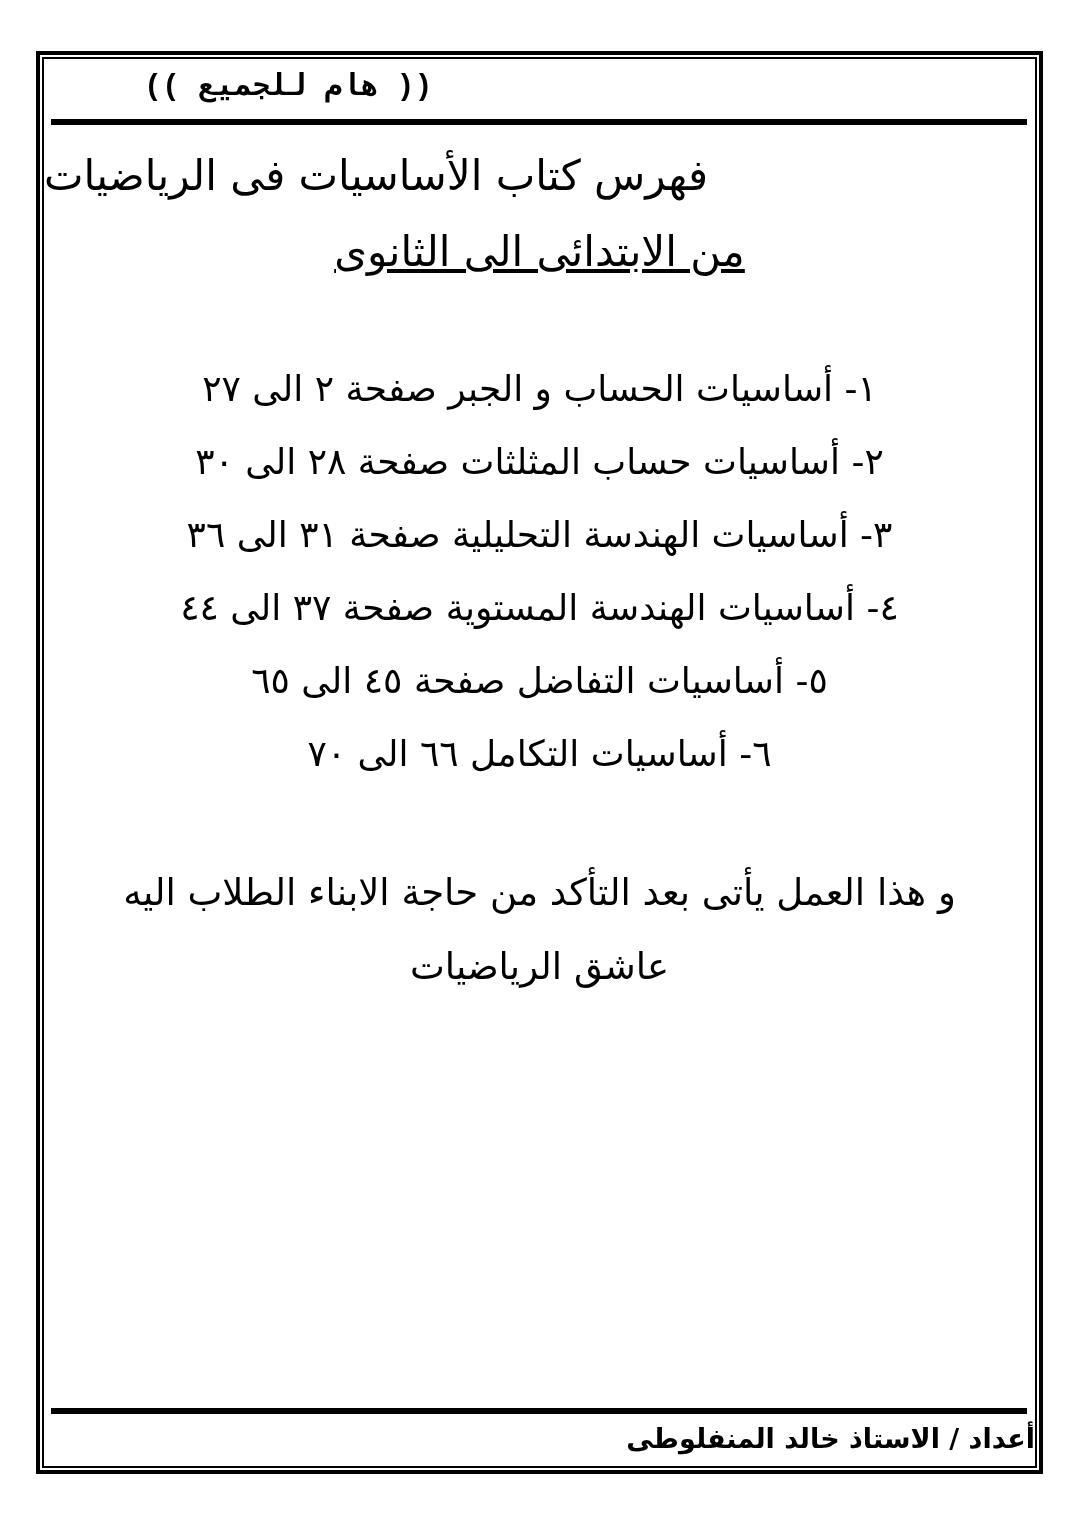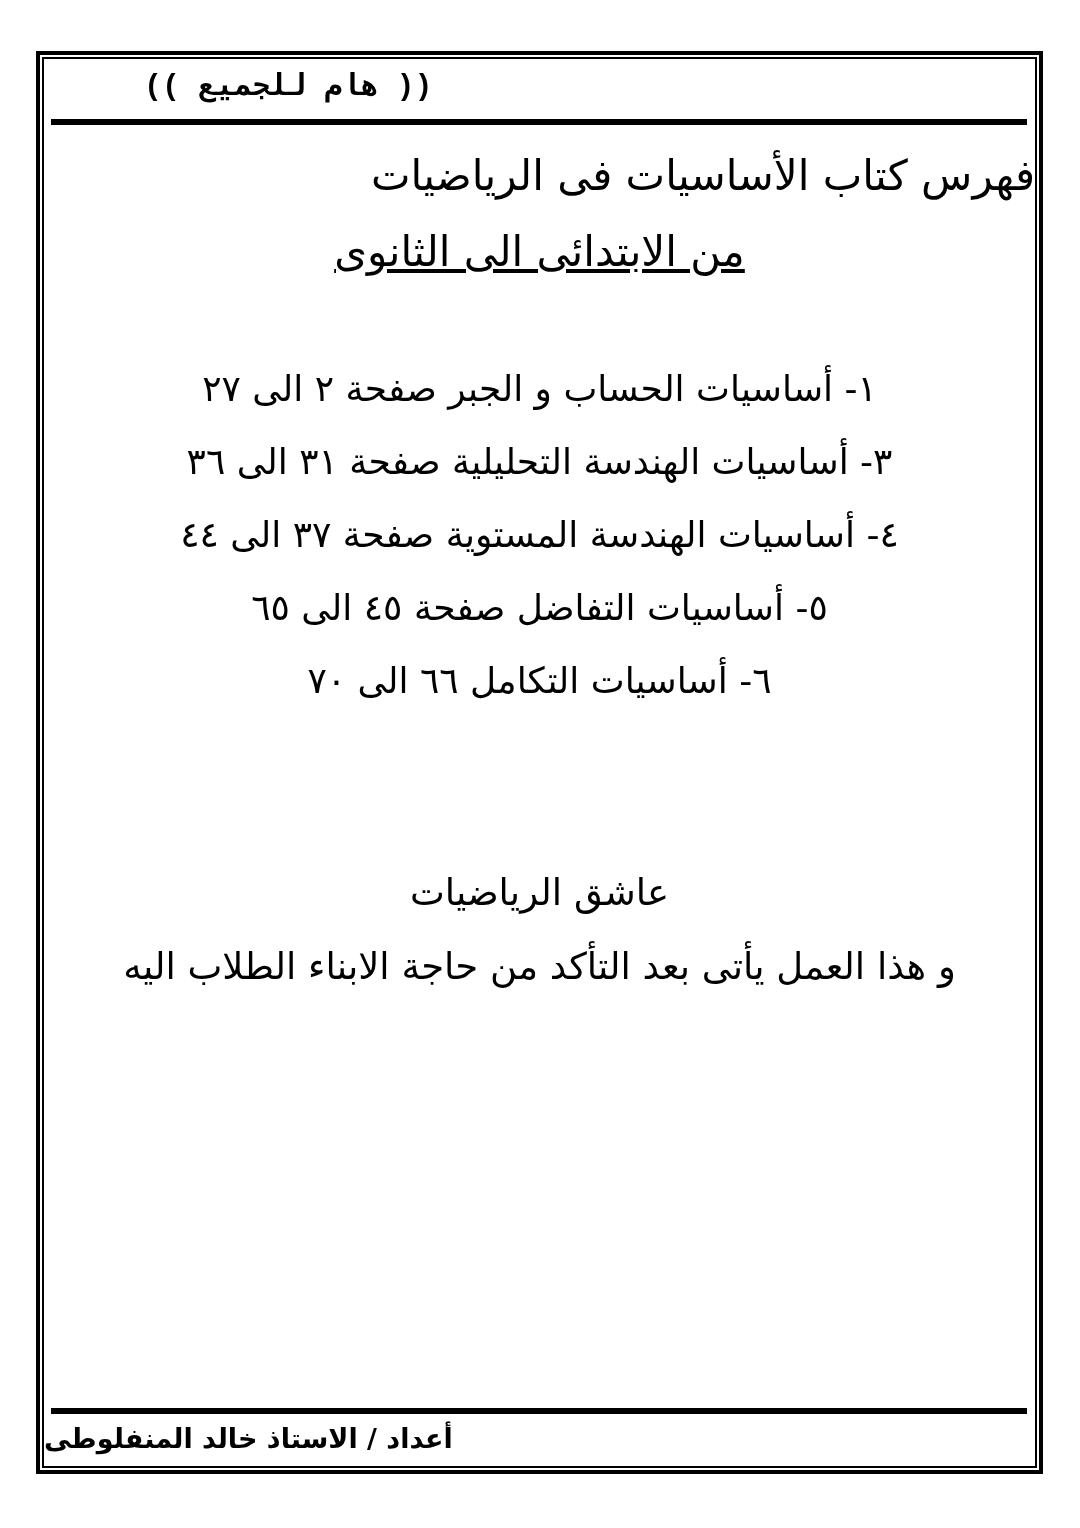--- a/index.html
+++ b/index.html
@@ -61,21 +61,21 @@
     height: 6px;
     background: #000;
   }
   .header-rule { top: 60px; }
   .footer-rule { top: 1349px; }
   .doc-title-1 {
     position: absolute;
     top: 86px;
     left: 0;
     width: 100%;
-    text-align: right;
+    text-align: left;
     font-size: 42px;
     line-height: 62px;
     white-space: nowrap;
   }
   .doc-title-2 {
     position: absolute;
     top: 162px;
     left: 0;
     width: 100%;
     text-align: center;
@@ -110,21 +110,21 @@
     font-size: 37px;
     line-height: 60px;
     margin-bottom: 14px;
     white-space: nowrap;
   }
   .footer-text {
     position: absolute;
     top: 1357px;
     left: 0;
     width: 100%;
-    text-align: left;
+    text-align: right;
     font-size: 27px;
     font-weight: bold;
     line-height: 46px;
     white-space: nowrap;
   }
 </style>
 </head>
 <body>
 
 <div class="page">
@@ -136,29 +136,30 @@
         <div class="header-note">(( هام للجميع ))</div>
 
         <div class="rule header-rule"></div>
 
         <div class="doc-title-1">فهرس كتاب الأساسيات فى الرياضيات</div>
 
         <div class="doc-title-2">من الابتدائى الى الثانوى</div>
 
         <div class="toc">
           <div class="toc-item">١- أساسيات الحساب و الجبر صفحة ٢ الى ٢٧</div>
+          <div class="toc-item">٢- أساسيات حساب المثلثات صفحة ٢٨ الى ٣٠</div>
           <div class="toc-item">٣- أساسيات الهندسة التحليلية صفحة ٣١ الى ٣٦</div>
           <div class="toc-item">٤- أساسيات الهندسة المستوية صفحة ٣٧ الى ٤٤</div>
           <div class="toc-item">٥- أساسيات التفاضل صفحة ٤٥ الى ٦٥</div>
           <div class="toc-item">٦- أساسيات التكامل ٦٦ الى ٧٠</div>
         </div>
 
         <div class="credits">
+          <div class="credit-line">و هذا العمل يأتى بعد التأكد من حاجة الابناء الطلاب اليه</div>
           <div class="credit-line">عاشق الرياضيات</div>
-          <div class="credit-line">و هذا العمل يأتى بعد التأكد من حاجة الابناء الطلاب اليه</div>
         </div>
 
         <div class="rule footer-rule"></div>
 
         <div class="footer-text">أعداد / الاستاذ خالد المنفلوطى</div>
 
       </div>
     </div>
   </div>
 </div>

